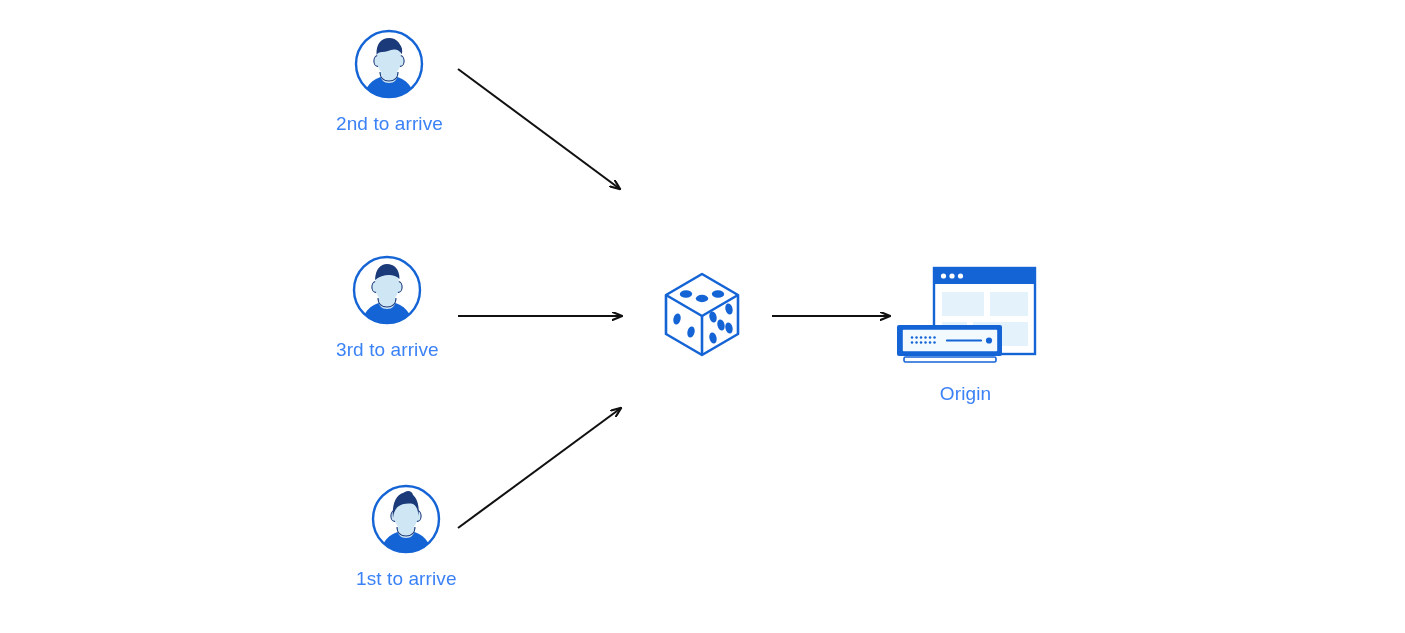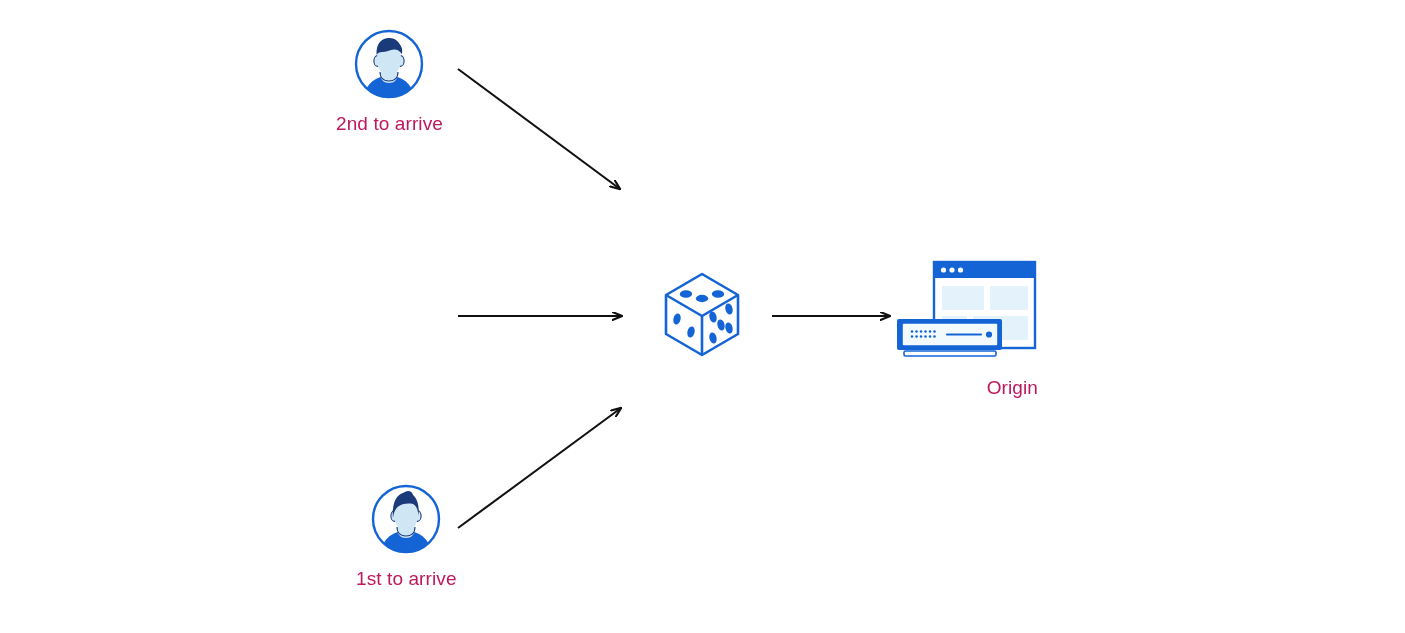--- a/index.html
+++ b/index.html
@@ -19,36 +19,36 @@
   }
   .node {
     position: absolute;
     display: flex;
     flex-direction: column;
     align-items: center;
   }
   .node-label {
     font-family: "Liberation Sans", sans-serif;
     font-size: 19px;
-    color: #be185d;
+    color: #3b82f6;
     white-space: nowrap;
     letter-spacing: 0.1px;
   }
   .avatar-wrap {
     width: 72px;
     height: 72px;
   }
   .avatar-label {
     margin-top: 13px;
   }
   #user-top    { left: 336px; top: 28px; }
   #user-mid    { left: 336px; top: 254px; }
   #user-bottom { left: 336px; top: 483px; margin-left: 20px; }
   #dice-node   { left: 658px; top: 268px; }
-  #origin-node { left: 893px; top: 258px; align-items: flex-end; }
+  #origin-node { left: 893px; top: 264px; }
   .dice-wrap {
     width: 88px;
     height: 92px;
   }
   .origin-wrap {
     width: 145px;
     height: 105px;
   }
   .origin-label {
     margin-top: 14px;
@@ -100,20 +100,42 @@
           <ellipse cx="47.5" cy="33" rx="3.6" ry="5.4" fill="#cfe6f5" stroke="#1a3a7a" stroke-width="1.1"></ellipse>
           <path d="M24 31 C24 18 29 12 36 12 C43 12 48 18 48 31 C48 40 44 47 36 47 C28 47 24 40 24 31 Z" fill="#cfe6f5"></path>
           <path d="M23.5 27 C23 15 29 10 36 10 C44 10 49 16 49 26 C47 23 44 21 41 21.5 C37 22 33 24 29 24 C26.5 24 24.5 25 23.5 27 Z" fill="#1a3a7a"></path>
           <path d="M40 21 C44 20.5 47 22.5 49 26 C49.6 22 49 19 47 17" fill="#1a3a7a"></path>
         </g>
       </svg>
     </div>
     <div class="node-label avatar-label">2nd to arrive</div>
   </div>
 
+  <div class="node" id="user-mid">
+    <div class="avatar-wrap">
+      <svg viewBox="0 0 72 72" width="72" height="72" xmlns="http://www.w3.org/2000/svg">
+        <defs>
+          <clipPath id="clipMid">
+              <circle cx="36" cy="36" r="33"></circle>
+            </clipPath>
+        </defs>
+        <circle cx="36" cy="36" r="33" fill="#ffffff" stroke="#1464d6" stroke-width="2.4"></circle>
+        <g clip-path="url(#clipMid)">
+          <path d="M10 72 C12 56 22 48 36 48 C50 48 60 56 62 72 Z" fill="#1464d6"></path>
+          <path d="M27 44 C27 52 31 55 36 55 C41 55 45 52 45 44 Z" fill="#cfe6f5"></path>
+          <path d="M27 44 C27 50 31 53 36 53 C41 53 45 50 45 44" fill="none" stroke="#1a3a7a" stroke-width="1.1"></path>
+          <ellipse cx="24.5" cy="33" rx="3.6" ry="5.4" fill="#cfe6f5" stroke="#1a3a7a" stroke-width="1.1"></ellipse>
+          <ellipse cx="47.5" cy="33" rx="3.6" ry="5.4" fill="#cfe6f5" stroke="#1a3a7a" stroke-width="1.1"></ellipse>
+          <path d="M24 31 C24 18 29 12 36 12 C43 12 48 18 48 31 C48 40 44 47 36 47 C28 47 24 40 24 31 Z" fill="#cfe6f5"></path>
+          <path d="M24 26 C24.5 15 29.5 10 36 10 C43 10 48.5 15 48.5 25 C46 22.5 42 21 38 21 C33 21 28 22.5 24 26 Z" fill="#1a3a7a"></path>
+        </g>
+      </svg>
+    </div>
+    <div class="node-label avatar-label">3rd to arrive</div>
+  </div>
 
   <div class="node" id="user-bottom">
     <div class="avatar-wrap">
       <svg viewBox="0 0 72 72" width="72" height="72" xmlns="http://www.w3.org/2000/svg">
         <defs>
           <clipPath id="clipBot">
               <circle cx="36" cy="36" r="33"></circle>
             </clipPath>
         </defs>
         <circle cx="36" cy="36" r="33" fill="#ffffff" stroke="#1464d6" stroke-width="2.4"></circle>

